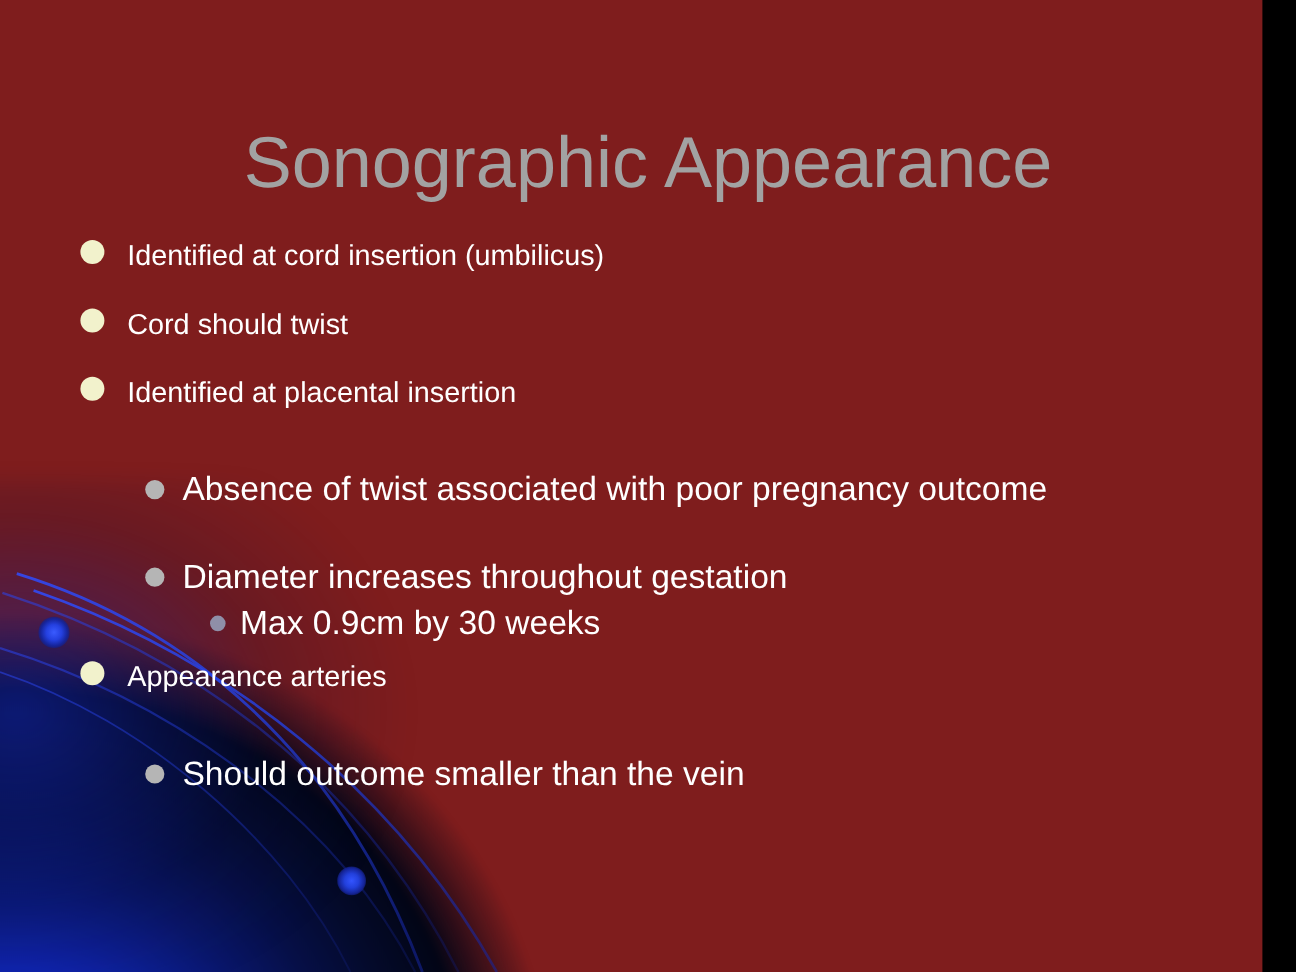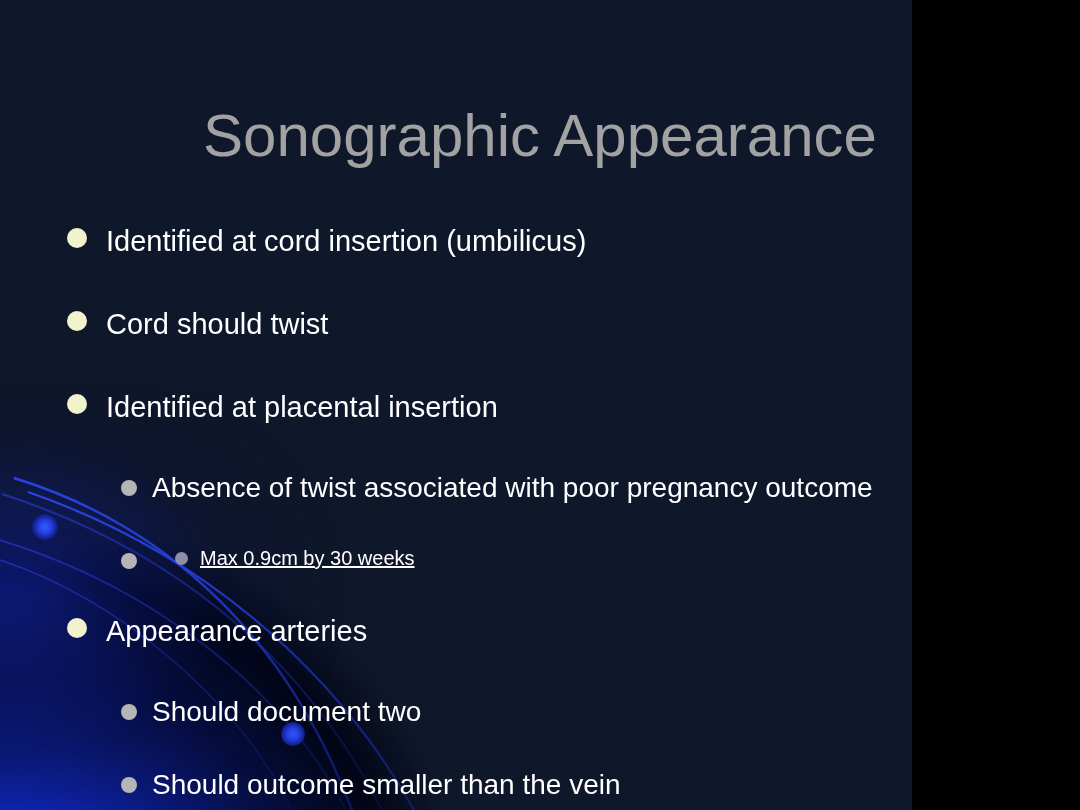--- a/index.html
+++ b/index.html
@@ -4,23 +4,23 @@
 <title>Sonographic Appearance</title>
 <style>
   html, body {
     margin: 0;
     padding: 0;
     background: #000000;
   }
 
   #slide {
     position: relative;
-    width: 912px;
+    width: 1052px;
     height: 810px;
-    background: #0f172a;
+    background: #7f1d1d;
     overflow: hidden;
     font-family: "Liberation Sans", "DejaVu Sans", sans-serif;
     -webkit-font-smoothing: antialiased;
   }
 
   
   .bg-layer {
     position: absolute;
     inset: 0;
     pointer-events: none;
@@ -138,23 +138,22 @@
     margin-bottom: 2px;
   }
   .lvl1 .bullet-mark {
     left: 67px;
     top: 14px;
     width: 20px;
     height: 20px;
     background: #f2f2cc;
   }
   .lvl1 .bullet-text {
-    font-size: 29px;
+    font-size: 24px;
     line-height: 55px;
-    margin-top: 28px;
   }
 
   
   .lvl2 {
     padding: 0 140px 0 152px;
     margin-bottom: 0px;
     margin-top: 32px;
   }
   .lvl2 .bullet-mark {
     left: 121px;
@@ -174,23 +173,22 @@
     margin-bottom: 0px;
   }
   .lvl3 .bullet-mark {
     left: 175px;
     top: 12px;
     width: 13px;
     height: 13px;
     background: #8f8fa8;
   }
   .lvl3 .bullet-text {
-    font-size: 20px;
+    font-size: 28px;
     line-height: 36px;
-    text-decoration: underline;
   }
 </style>
 </head>
 <body>
 
 <div id="slide">
 
   <div class="bg-layer">
     <div id="glow-bottom-left"></div>
     <div id="glow-upper-wash"></div>
@@ -239,36 +237,33 @@
     </div>
 
     <div class="bullet-row lvl2">
       <span class="bullet-mark"></span>
       <span class="bullet-text">Absence of twist associated with poor pregnancy outcome</span>
     </div>
 
 
     <div class="bullet-row lvl2">
       <span class="bullet-mark"></span>
+      <span class="bullet-text">Diameter increases throughout gestation</span>
     </div>
 
     <div class="bullet-row lvl3">
       <span class="bullet-mark"></span>
       <span class="bullet-text">Max 0.9cm by 30 weeks</span>
     </div>
 
     <div class="bullet-row lvl1">
       <span class="bullet-mark"></span>
       <span class="bullet-text">Appearance arteries</span>
     </div>
 
-    <div class="bullet-row lvl2">
-      <span class="bullet-mark"></span>
-      <span class="bullet-text">Should document two</span>
-    </div>
 
     <div class="bullet-row lvl2">
       <span class="bullet-mark"></span>
       <span class="bullet-text">Should outcome smaller than the vein</span>
     </div>
 
   </div>
 </div>
 
 </body></html>

